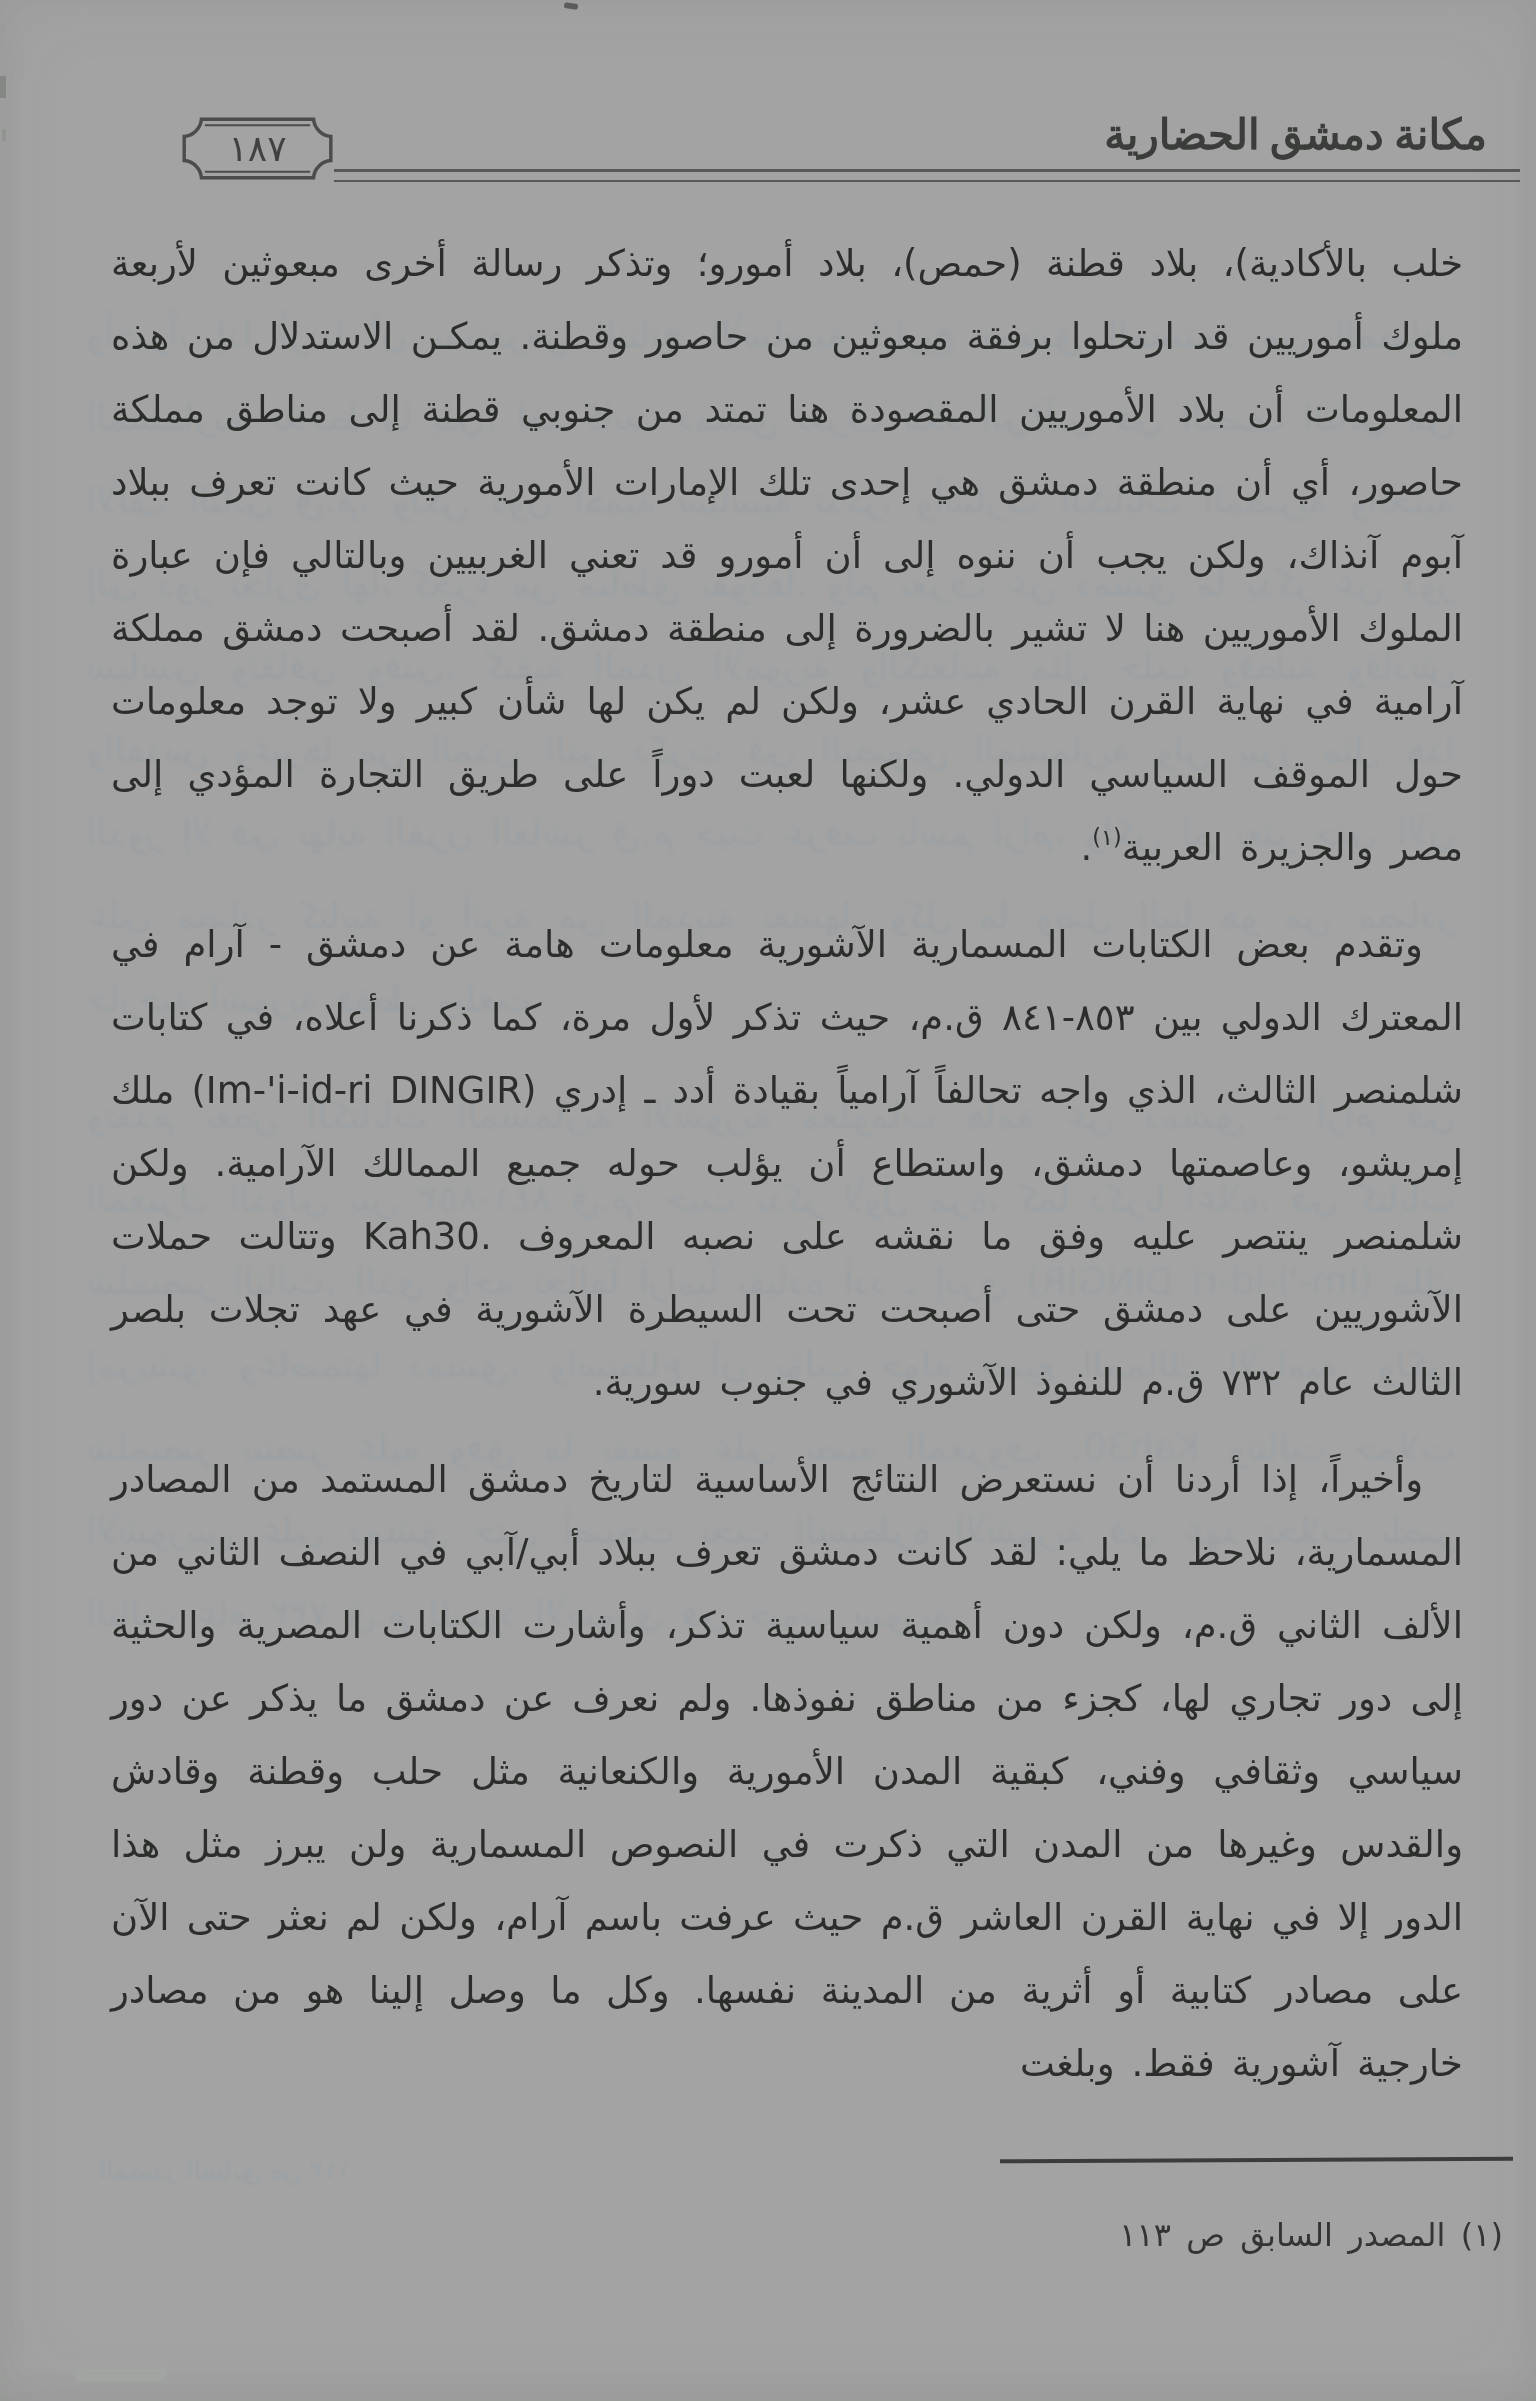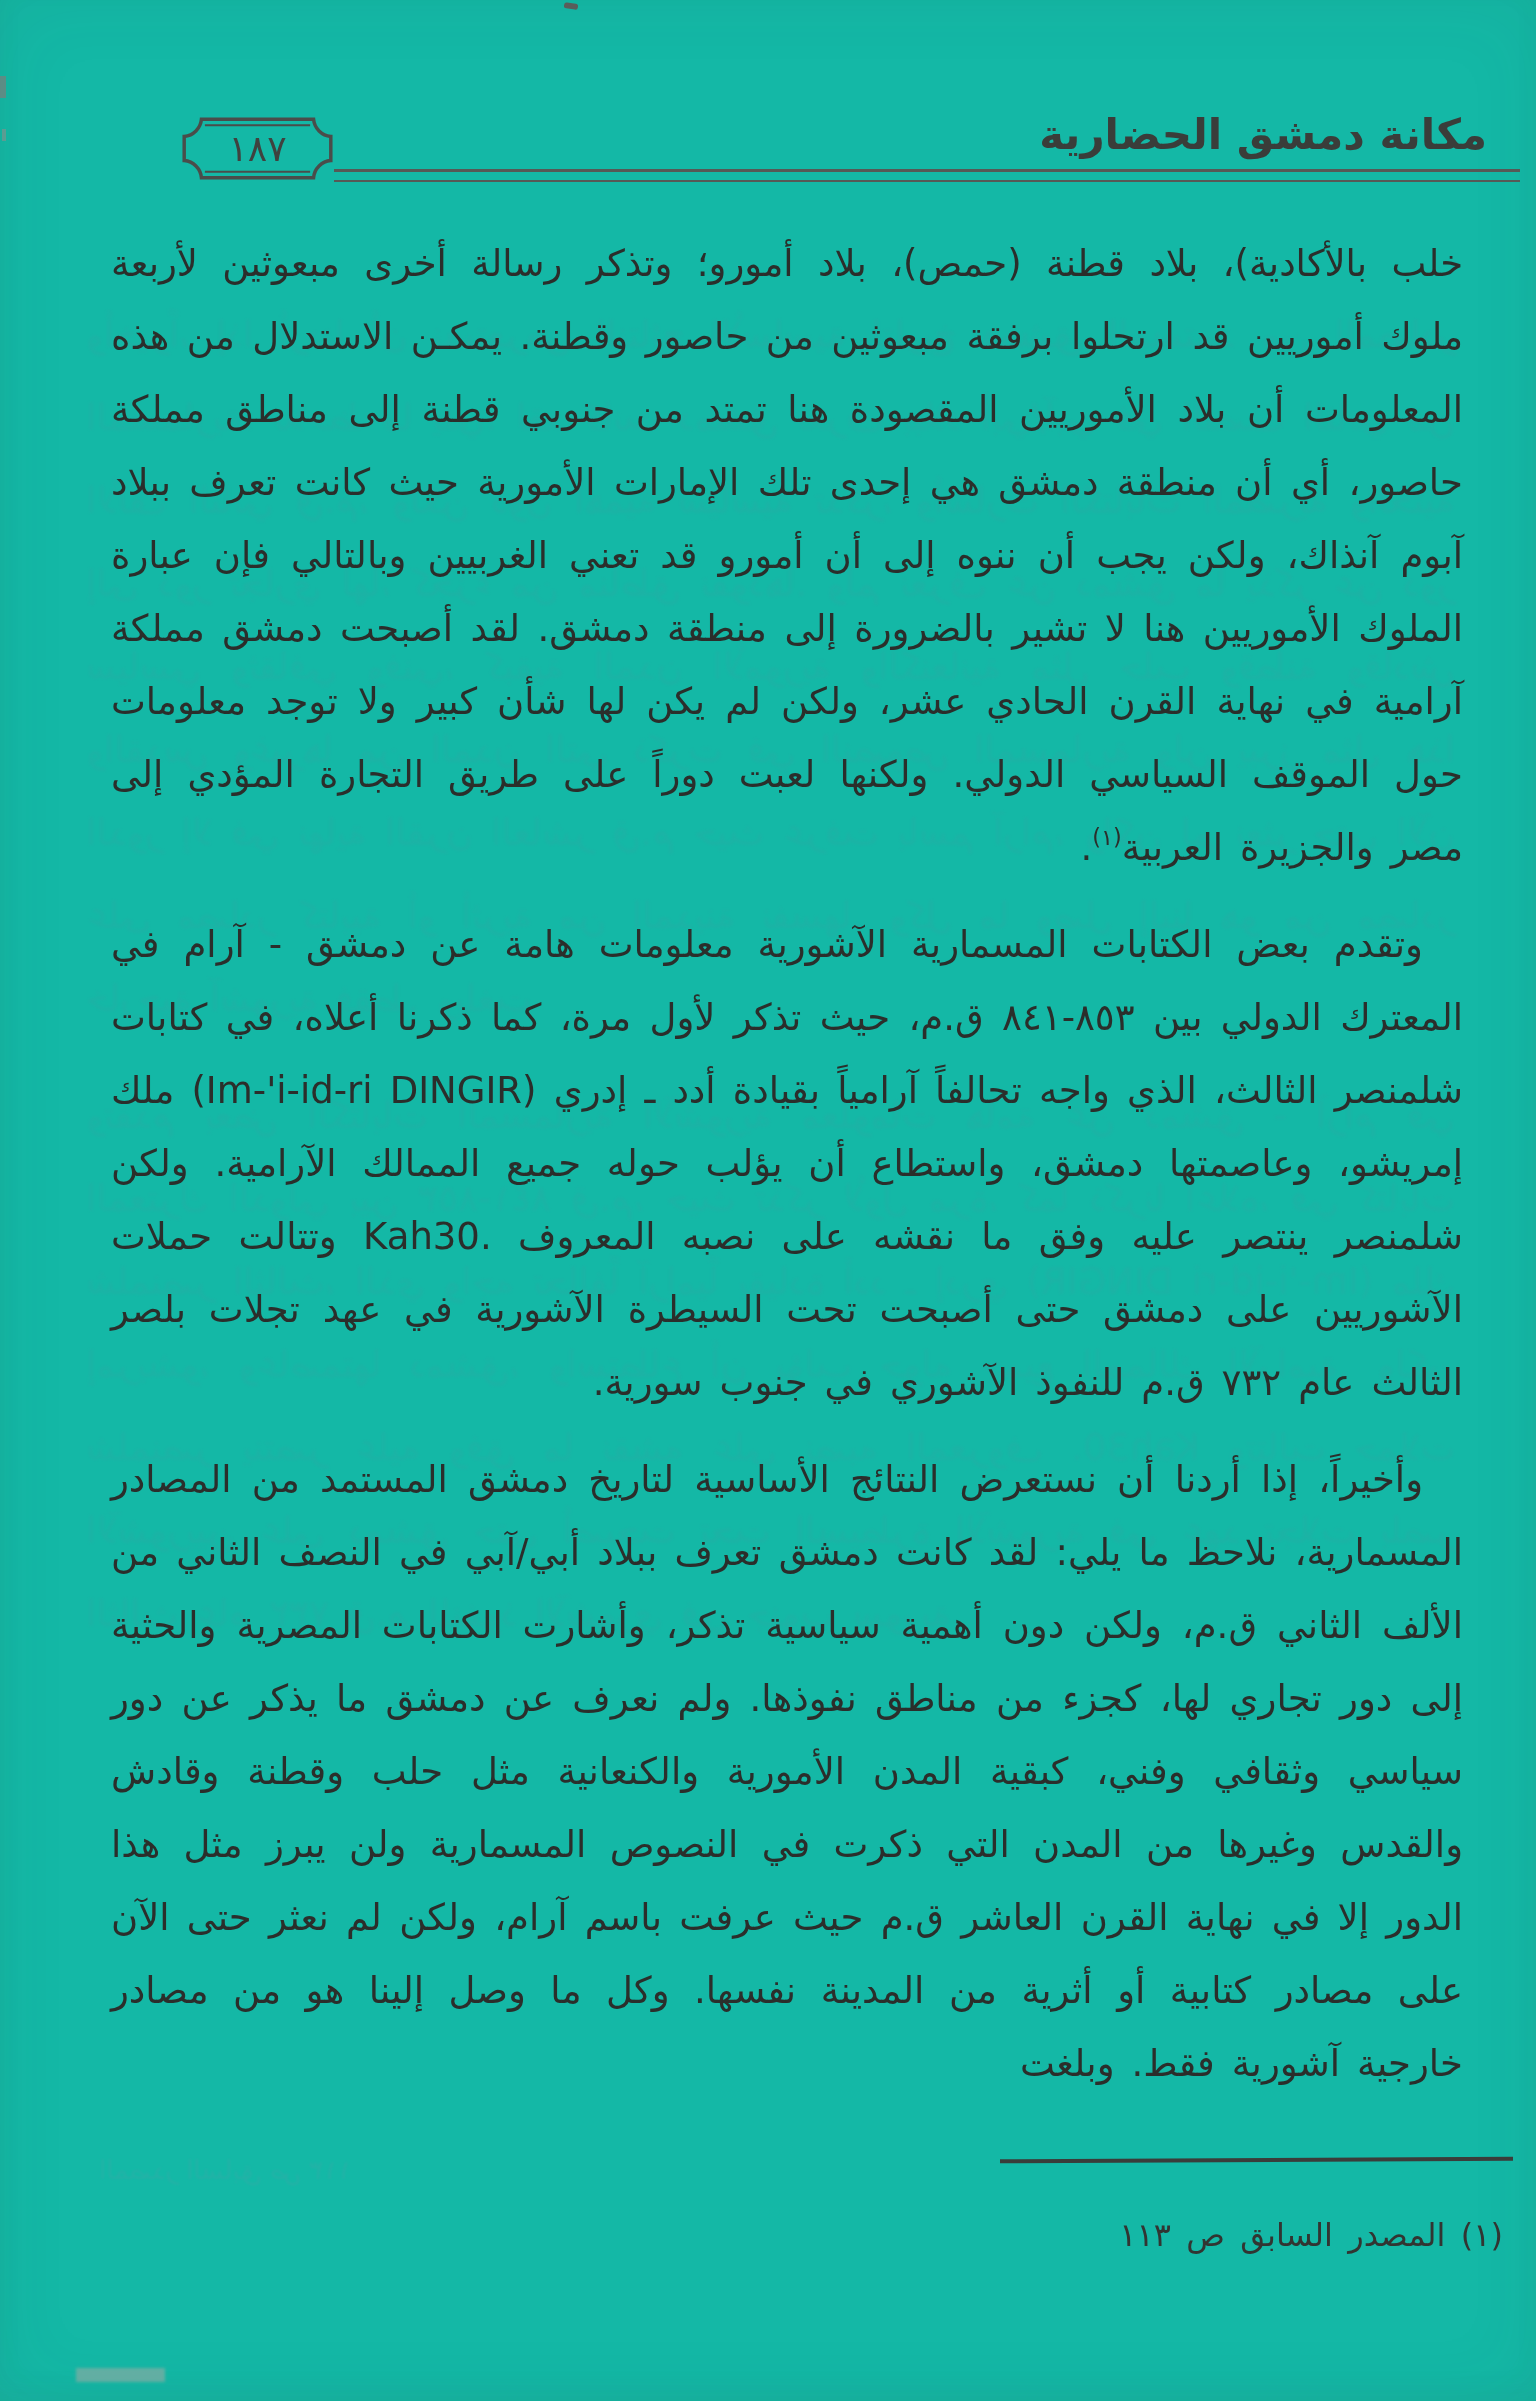--- a/index.html
+++ b/index.html
@@ -1,21 +1,21 @@
 <!DOCTYPE html>
 <html lang="ar" style="font-size:13.8px"><head>
 <meta charset="utf-8">
 <style>
   html, body { margin: 0; padding: 0; background: #888; }
   .page {
     position: relative;
     width: 1537px;
     height: 2401px;
     margin: 0 auto;
-    background: #14b8a6;
+    background: #a3a3a3;
     overflow: hidden;
     font-family: "DejaVu Sans", sans-serif;
     box-shadow: inset 0 0 77px rgba(60,70,60,0.07), inset 0 -12px 26px rgba(60,70,60,0.05);
   }
 
   
   .ghost {
     position: absolute;
     left: 86px; right: 82px; top: 293px;
     transform: scaleX(-1);
@@ -57,20 +57,21 @@
     color: #3f423f;
     letter-spacing: 3.4px;
   }
   .header-title {
     position: absolute;
     right: 50px; top: 110px;
     direction: rtl;
     font-size: 42px;
     font-weight: bold;
     color: #3a3d3a;
+    font-family: Liberation Serif, serif;
   }
   .header-rule {
     position: absolute;
     left: 334px; right: 17px; top: 169px;
     height: 7.7px;
     border-top: 3.4px solid #565956;
     border-bottom: 2.6px solid #565956;
   }
 
   

